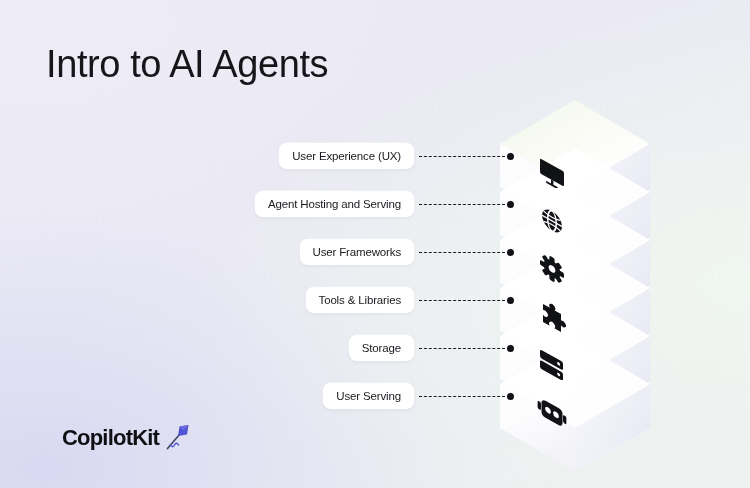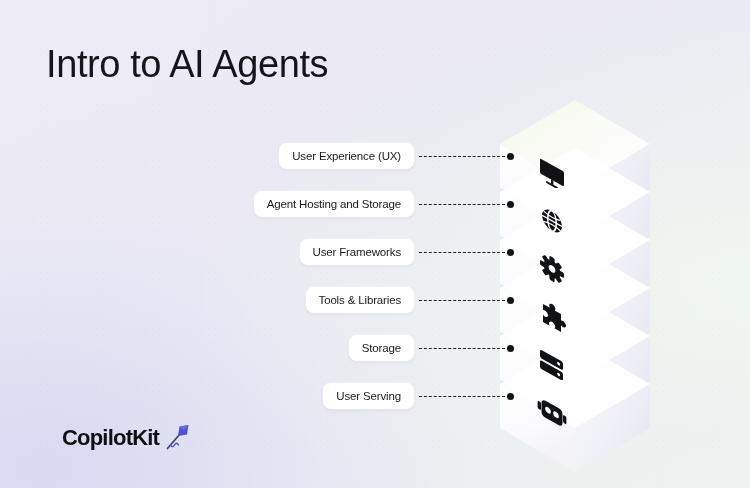--- a/index.html
+++ b/index.html
@@ -304,21 +304,21 @@
 
   <div class="row" style="top:143px;">
     <div class="pill">User Experience (UX)</div>
     <div class="connector">
       <div class="dashline"></div>
       <div class="enddot"></div>
     </div>
   </div>
 
   <div class="row" style="top:191px;">
-    <div class="pill">Agent Hosting and Storage</div>
+    <div class="pill">Agent Hosting and Serving</div>
     <div class="connector">
       <div class="dashline"></div>
       <div class="enddot"></div>
     </div>
   </div>
 
   <div class="row" style="top:239px;">
     <div class="pill">User Frameworks</div>
     <div class="connector">
       <div class="dashline"></div>

